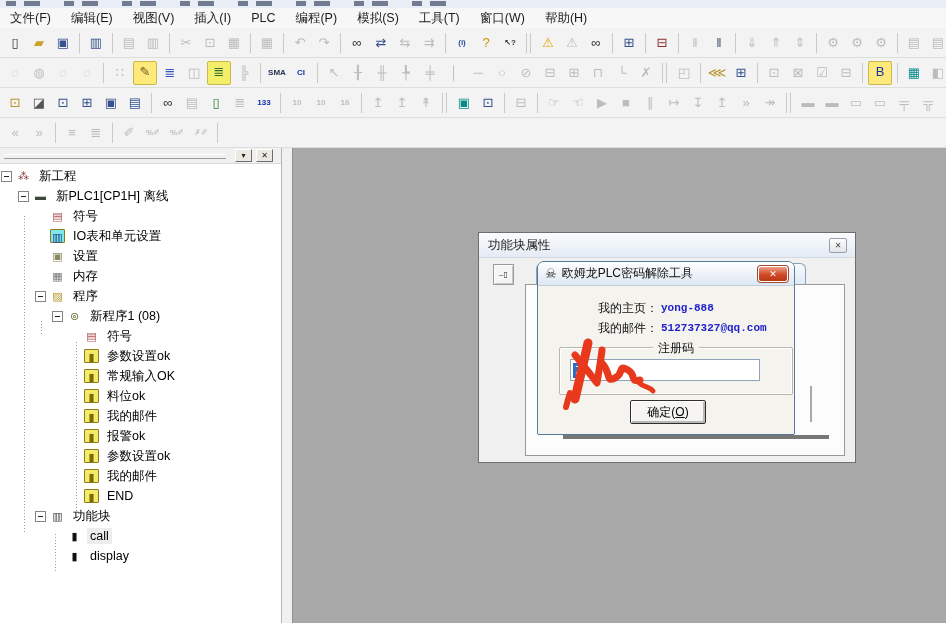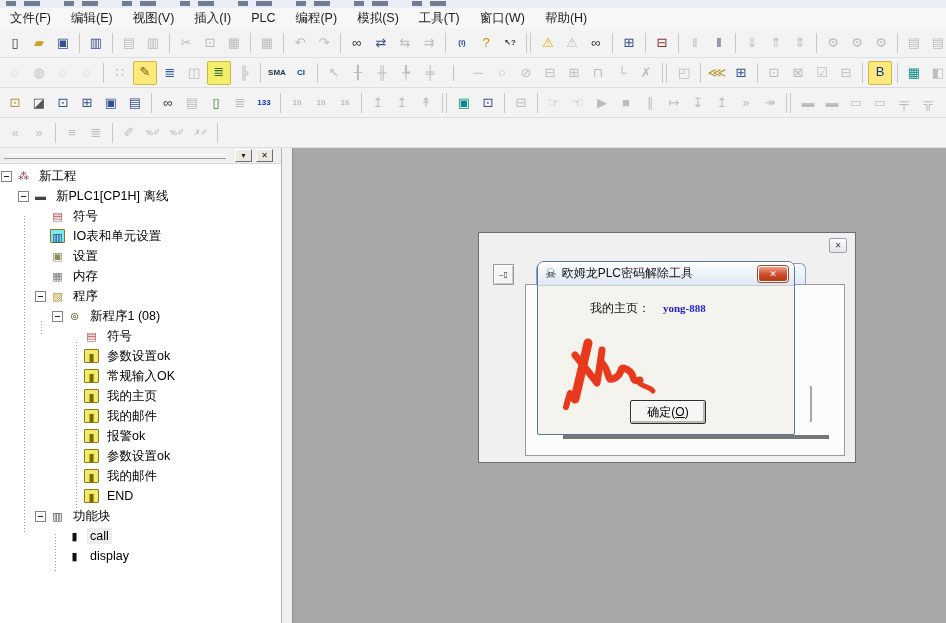--- a/index.html
+++ b/index.html
@@ -50,24 +50,24 @@
   .fb-tab{position:absolute;left:57px;top:30px;width:270px;height:22px;border:1px solid #8ea0b5;border-bottom:none;border-radius:6px 6px 0 0;background:linear-gradient(180deg,#f5fafe,#dfeaf6);font-size:12px;color:#222;padding:3px 0 0 9px;box-sizing:border-box;z-index:11}
   .fb-page{position:absolute;left:46px;top:51px;width:320px;height:172px;background:#fcfcfc;border:1px solid #9a9a9a;box-sizing:border-box;z-index:12}
   .fb-inner-edge{position:absolute;left:331px;top:153px;width:2px;height:36px;background:#a8a8a8;z-index:13}
   
   .tool-dialog{position:absolute;left:537px;top:261px;width:258px;height:174px;background:#f4f3ee;border:1px solid #56789a;border-radius:7px 7px 2px 2px;box-sizing:border-box;z-index:20}
   .tool-shadow{position:absolute;left:563px;top:435px;width:266px;height:4px;background:#777;z-index:19}
   .tool-title{position:absolute;left:0;top:0;right:0;height:23px;background:linear-gradient(180deg,#feffff,#dde7f2);border-bottom:1px solid #c2cedd;border-radius:6px 6px 0 0;display:flex;align-items:center}
   .skull{font-size:13px;color:#2b2b2b;padding:0 5px 0 7px}
   .tool-title-text{font-size:12px;color:#111}
   .tool-close{position:absolute;right:6px;top:4px;width:30px;height:16px;border:1px solid #fff;border-radius:3px;background:linear-gradient(180deg,#f09d86,#d04a28 55%,#b93815);color:#fff;font-size:9px;font-weight:bold;line-height:14px;text-align:center;box-sizing:border-box;box-shadow:0 0 0 1px #9a4a30}
-  .info-rows{position:absolute;left:8px;top:36px;width:230px;font-size:12px;color:#111}
+  .info-rows{position:absolute;left:16px;top:36px;width:230px;font-size:12px;color:#111}
   .info-row{display:flex;height:20px;align-items:center}
   .info-label{width:104px;text-align:right}
-  .info-value{margin-left:13px;font-family:Liberation Serif, serif;font-size:11px;font-weight:bold;color:#2222cc}
+  .info-value{margin-left:3px;font-family:Liberation Mono, monospace;font-size:11px;font-weight:bold;color:#2222cc}
   .reg-group{position:absolute;left:21px;top:85px;width:232px;height:46px;border:1px solid #b9b6aa;border-radius:2px;box-shadow:inset 0 0 0 1px #fff}
   .reg-legend{position:absolute;left:50%;top:-8px;transform:translateX(-50%);background:#f4f3ee;padding:0 5px;font-size:12px;color:#111;white-space:nowrap}
   .reg-field{position:absolute;left:10px;top:11px;width:190px;height:22px;background:#fff;border:1px solid #8ea4b8;box-sizing:border-box;display:flex;align-items:center;padding-left:2px}
   .sel-text{background:#316ac5;color:#fff;font-family:"DejaVu Sans Mono","Liberation Mono",monospace;font-size:11px;padding:1px 2px;line-height:13px}
   .ok-btn{position:absolute;left:92px;top:138px;width:76px;height:24px;background:#f6f5f2;border:1px solid #2f2f2f;border-radius:2px;box-shadow:inset 1px 1px 0 #fff,inset -2px -2px 0 #b9b9b9;font-size:12px;color:#000;text-align:center;line-height:22px;box-sizing:border-box}
   .ok-btn .u{text-decoration:underline}
   .scribble{position:absolute;left:555px;top:333px;width:120px;height:78px;z-index:30;pointer-events:none}
 </style>
 </head>
 <body>
@@ -310,21 +310,21 @@
         <span class="tlabel">参数设置ok</span>
       </div>
       <div class="trow" style="padding-left: 69px;">
         <span class="tsp"></span>
         <span class="tic boxed" style="color: rgb(122, 106, 0); background: rgb(245, 233, 106);">▮</span>
         <span class="tlabel">常规输入OK</span>
       </div>
       <div class="trow" style="padding-left: 69px;">
         <span class="tsp"></span>
         <span class="tic boxed" style="color: rgb(122, 106, 0); background: rgb(245, 233, 106);">▮</span>
-        <span class="tlabel">我的主页</span>
+        <span class="tlabel">料位ok</span>
       </div>
       <div class="trow" style="padding-left: 69px;">
         <span class="tsp"></span>
         <span class="tic boxed" style="color: rgb(122, 106, 0); background: rgb(245, 233, 106);">▮</span>
         <span class="tlabel">我的邮件</span>
       </div>
       <div class="trow" style="padding-left: 69px;">
         <span class="tsp"></span>
         <span class="tic boxed" style="color: rgb(122, 106, 0); background: rgb(245, 233, 106);">▮</span>
         <span class="tlabel">报警ok</span>
@@ -356,20 +356,23 @@
       </div>
       <div class="trow" style="padding-left: 52px;">
         <span class="tsp"></span>
         <span class="tic" style="color: rgb(17, 17, 17);">▮</span>
         <span class="tlabel">display</span>
       </div>
     </div>
 </div>
 
 <div class="fb-dialog">
+  <div class="fb-title">
+    <span class="fb-title-text">功能块属性</span>
+  </div>
   <div class="fb-close"><span>✕</span></div>
   <div class="pin-btn"><span>–▯</span></div>
   <div class="fb-tab"><span>功</span></div>
   <div class="fb-page"></div>
   <div class="fb-inner-edge"></div>
 </div>
 
 <div class="tool-shadow"></div>
 
 <div class="tool-dialog">
@@ -377,22 +380,32 @@
     <span class="skull">☠</span>
     <span class="tool-title-text">欧姆龙PLC密码解除工具</span>
   </div>
   <div class="tool-close"><span>✕</span></div>
 
   <div class="info-rows">
     <div class="info-row">
       <span class="info-label">我的主页：</span>
       <span class="info-value">yong-888</span>
     </div>
-  </div>
-
+    <div class="info-row">
+      <span class="info-label">我的邮件：</span>
+      <span class="info-value">512737327@qq.com</span>
+    </div>
+  </div>
+
+  <div class="reg-group">
+    <span class="reg-legend">注册码</span>
+    <div class="reg-field">
+      <span class="sel-text">Z</span>
+    </div>
+  </div>
 
   <div class="ok-btn"><span>确定(</span><span class="u">O</span><span>)</span></div>
 </div>
 
 <svg class="scribble" viewBox="0 0 120 78">
   <g fill="none" stroke="#e8391d" stroke-linecap="round" stroke-linejoin="round">
     <path d="M33 10 C 30 24, 25 44, 20 66" stroke-width="9"></path>
     <path d="M20 22 C 28 32, 36 42, 42 50 C 44 38, 46 26, 47 17" stroke-width="7"></path>
     <path d="M47 30 C 57 41, 50 50, 60 45 C 70 40, 62 31, 73 37 C 82 42, 74 50, 85 47" stroke-width="7"></path>
     <path d="M83 49 C 89 55, 94 53, 98 58" stroke-width="5"></path>

